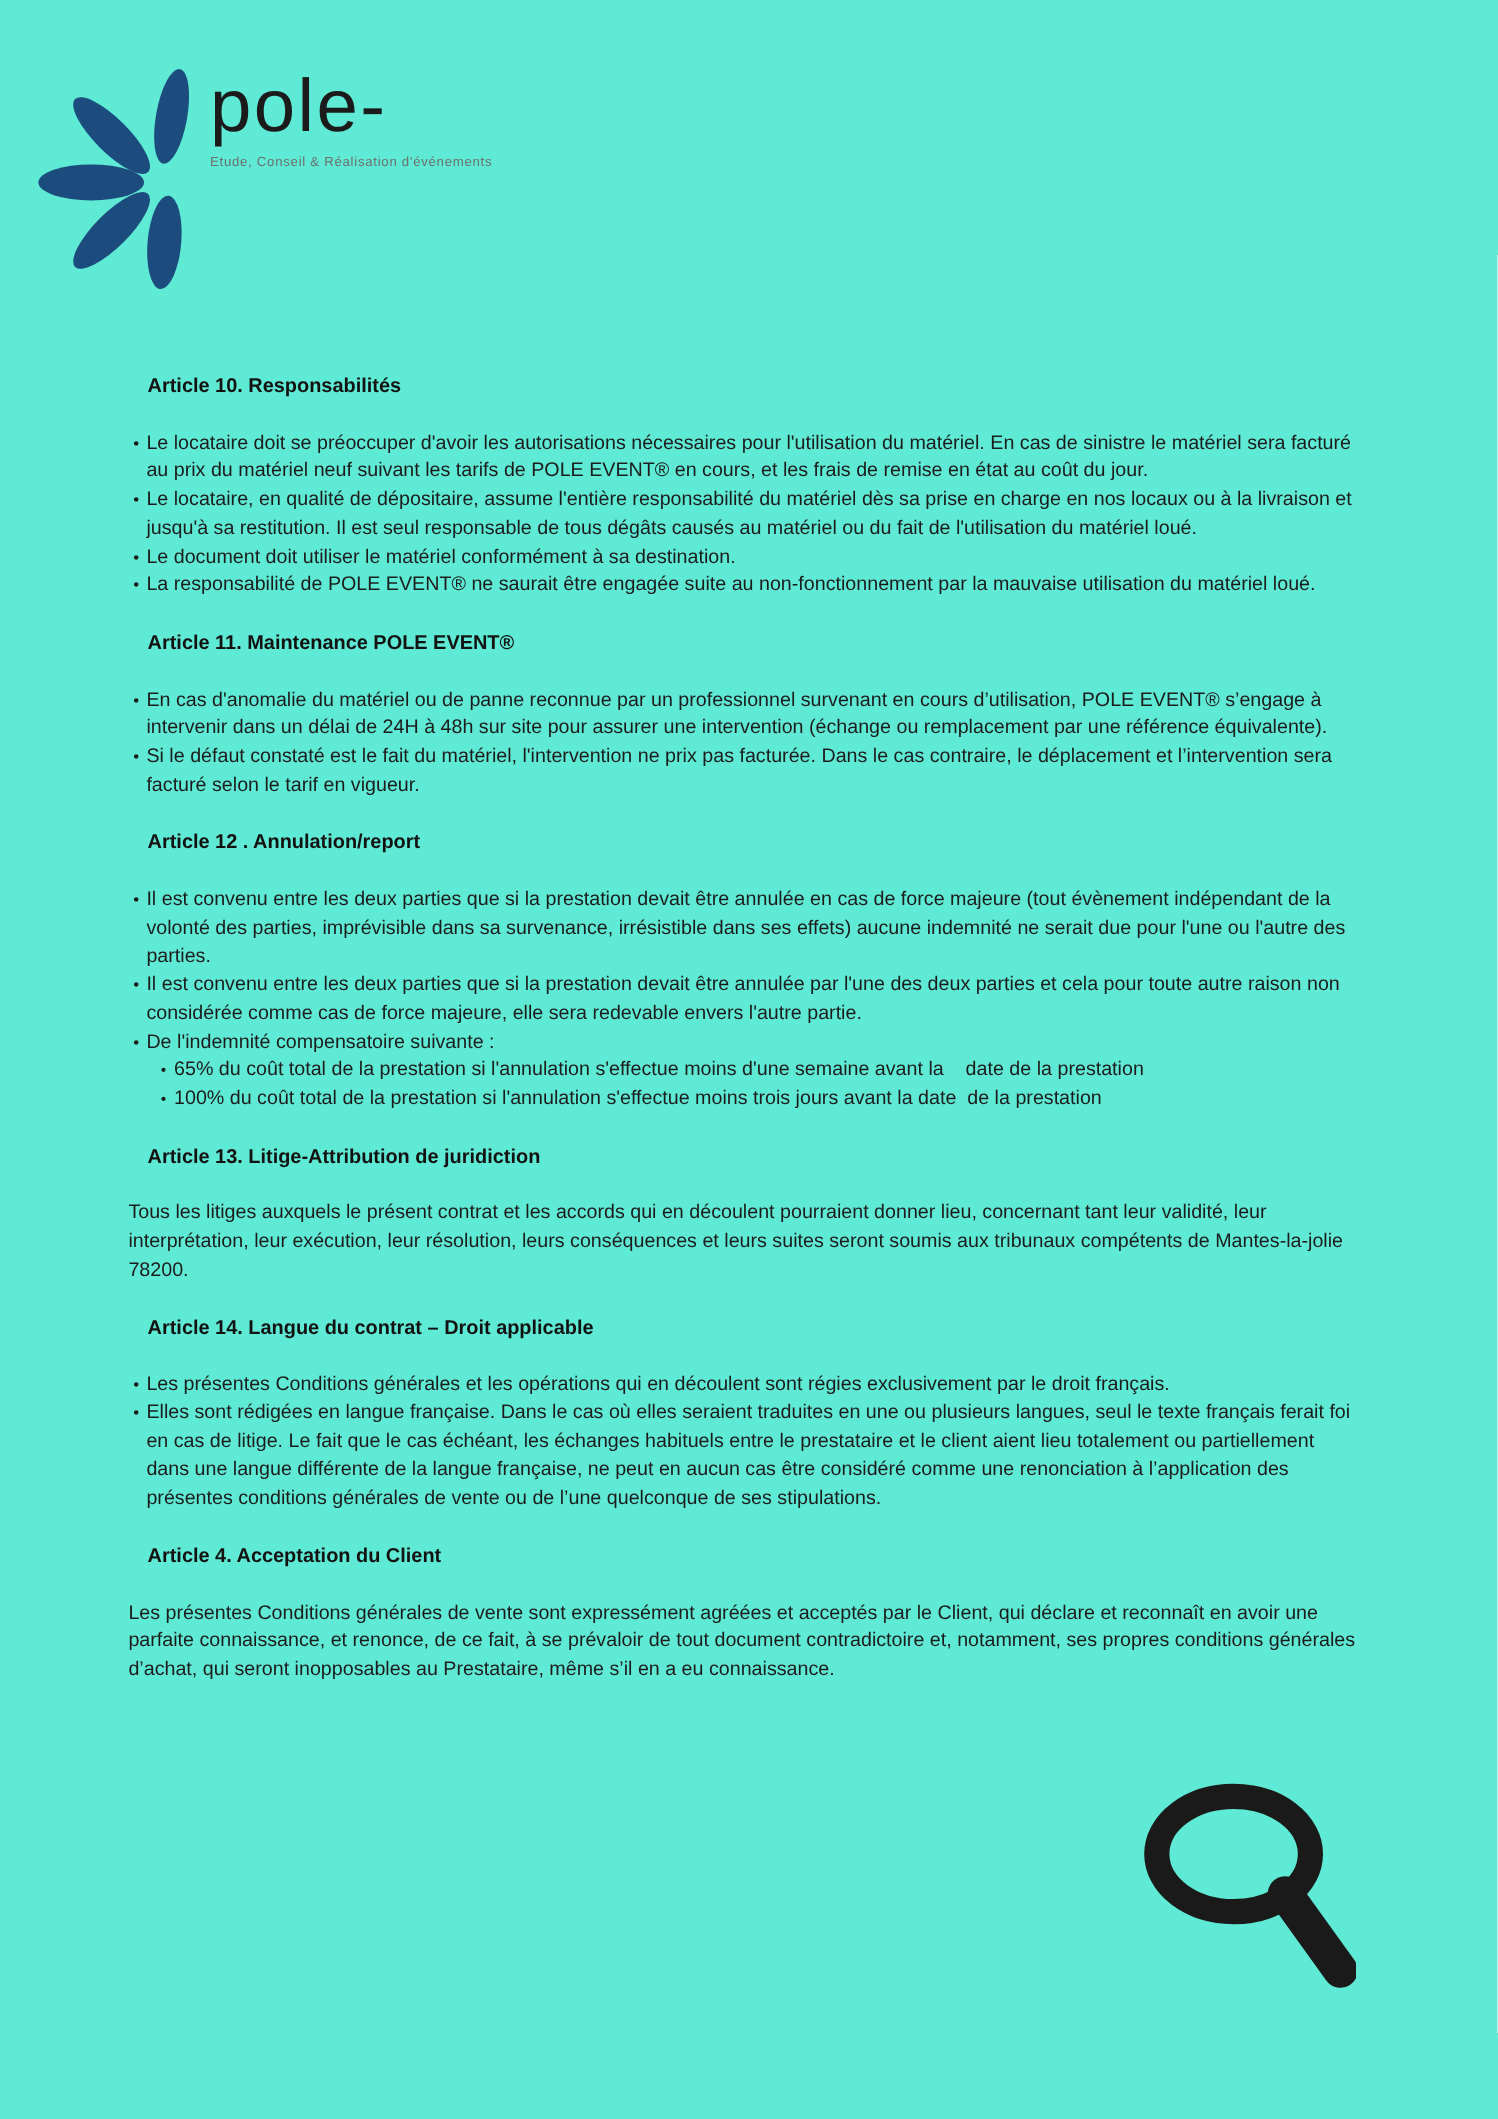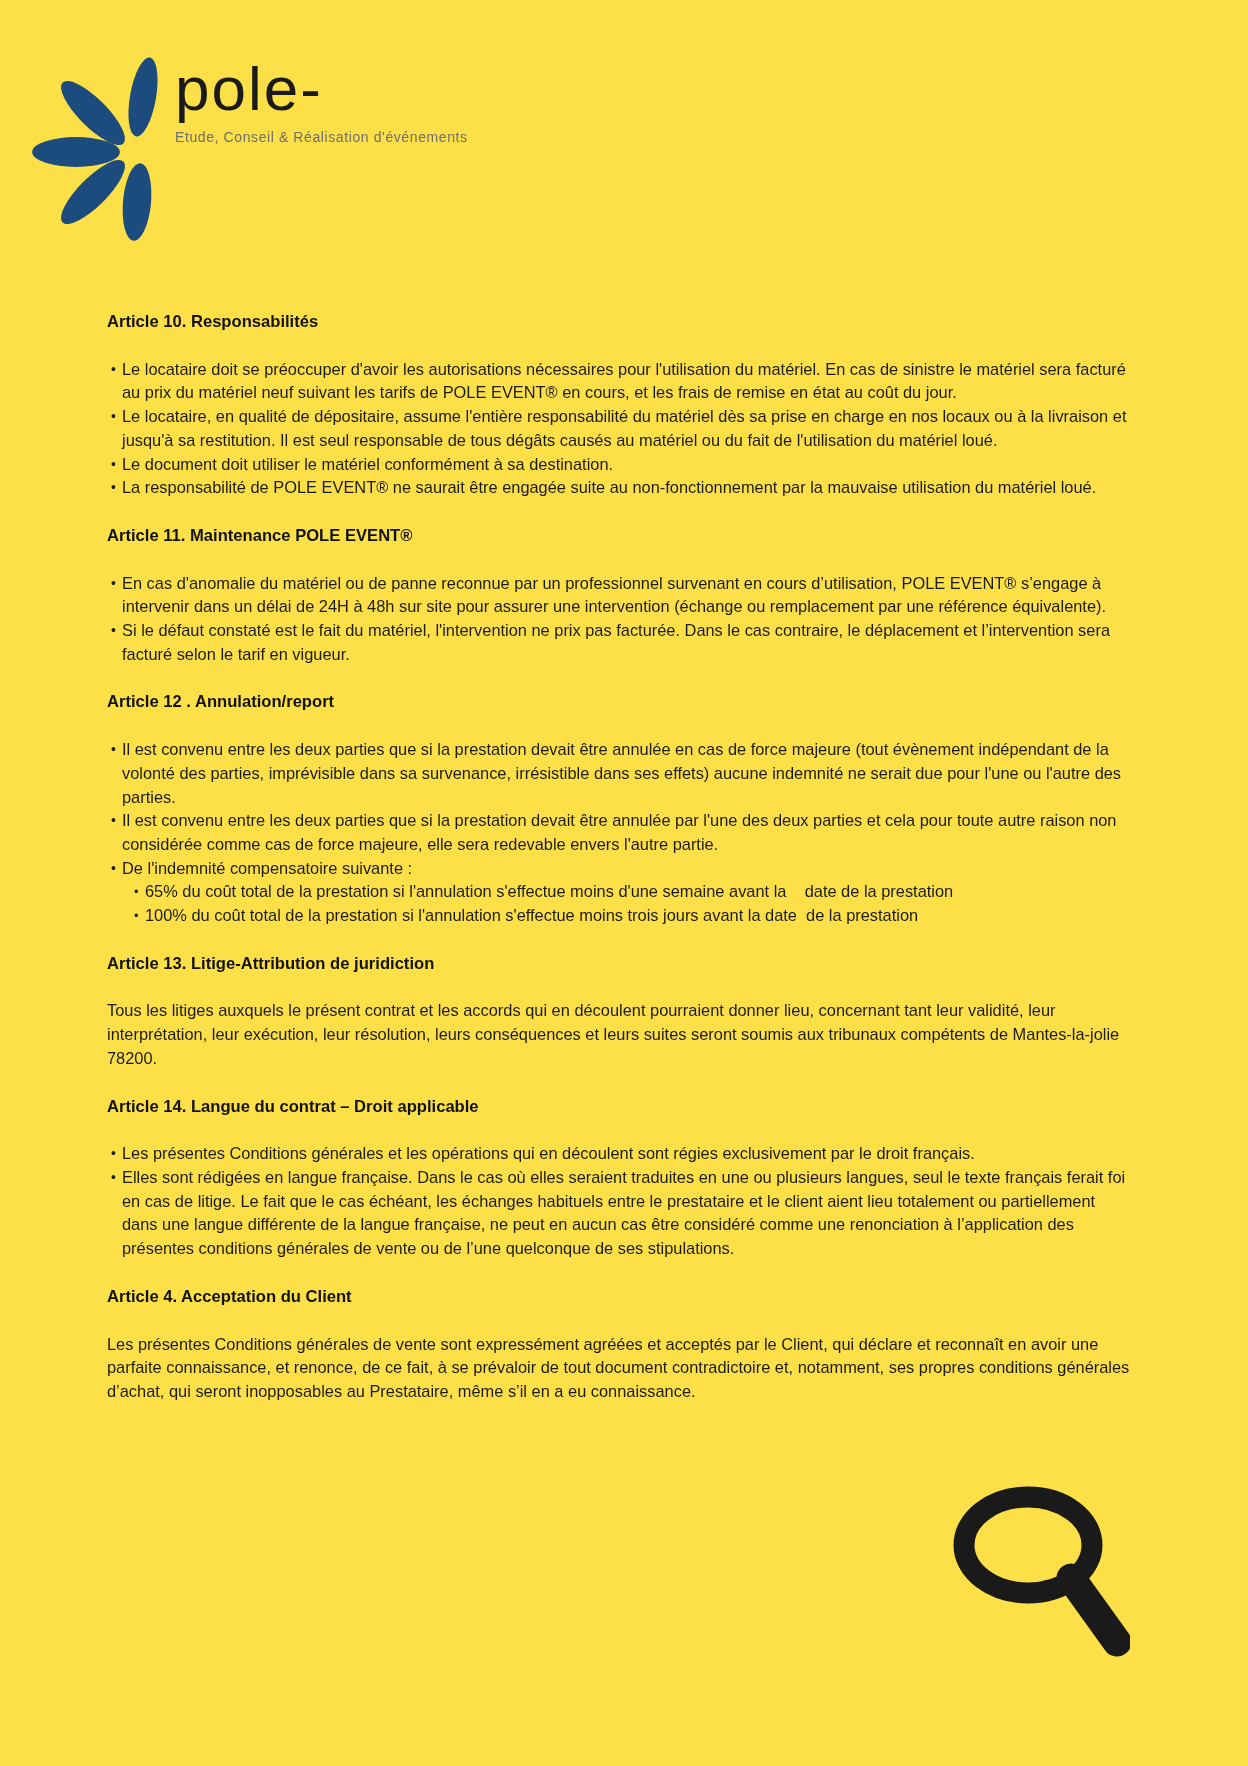--- a/index.html
+++ b/index.html
@@ -1,20 +1,20 @@
 <!DOCTYPE html>
 <html><head>
 <meta charset="utf-8">
 <style>
   html, body { margin: 0; padding: 0; background: #ffffff; }
   .page {
     position: relative;
     width: 1248px;
     height: 1766px;
-    background: #fde047;
+    background: #5eead4;
     overflow: hidden;
     font-family: "Liberation Sans", sans-serif;
     color: #1c1c1c;
   }
 
   
   .logo { position: absolute; left: 30px; top: 50px; width: 540px; height: 200px; }
   .flower { position: absolute; left: 0; top: 0; }
   .wordmark { position: absolute; left: 145px; top: 6px; }
   .wm-line {
@@ -22,40 +22,40 @@
     line-height: 66px;
     letter-spacing: 2px;
     color: #1b1b1b;
     font-weight: normal;
     white-space: nowrap;
   }
   .wm-com { color: #1e4f80; }
   .wm-dot { color: #1b1b1b; }
   .tagline {
     margin-top: 7px;
-    font-size: 14px;
+    font-size: 11px;
     letter-spacing: 0.6px;
     color: #6e6e6e;
     white-space: nowrap;
   }
 
   
   .content {
     position: absolute;
     left: 107px;
     top: 310px;
     width: 1028px;
     font-size: 16.4px;
     line-height: 23.7px;
   }
   .article-heading {
     font-size: 16.6px;
     font-weight: bold;
     line-height: 23.7px;
-    margin: 24px 0;
+    margin: 24px 16px;
     color: #121212;
   }
   .article:first-child .article-heading { margin-top: 0; }
   ul.bullets, ul.sub-bullets { list-style: none; margin: 0; padding: 0; }
   ul.bullets > li { position: relative; padding-left: 15px; }
   ul.bullets > li::before {
     content: "\2022";
     position: absolute;
     left: 4px;
     top: 0;

